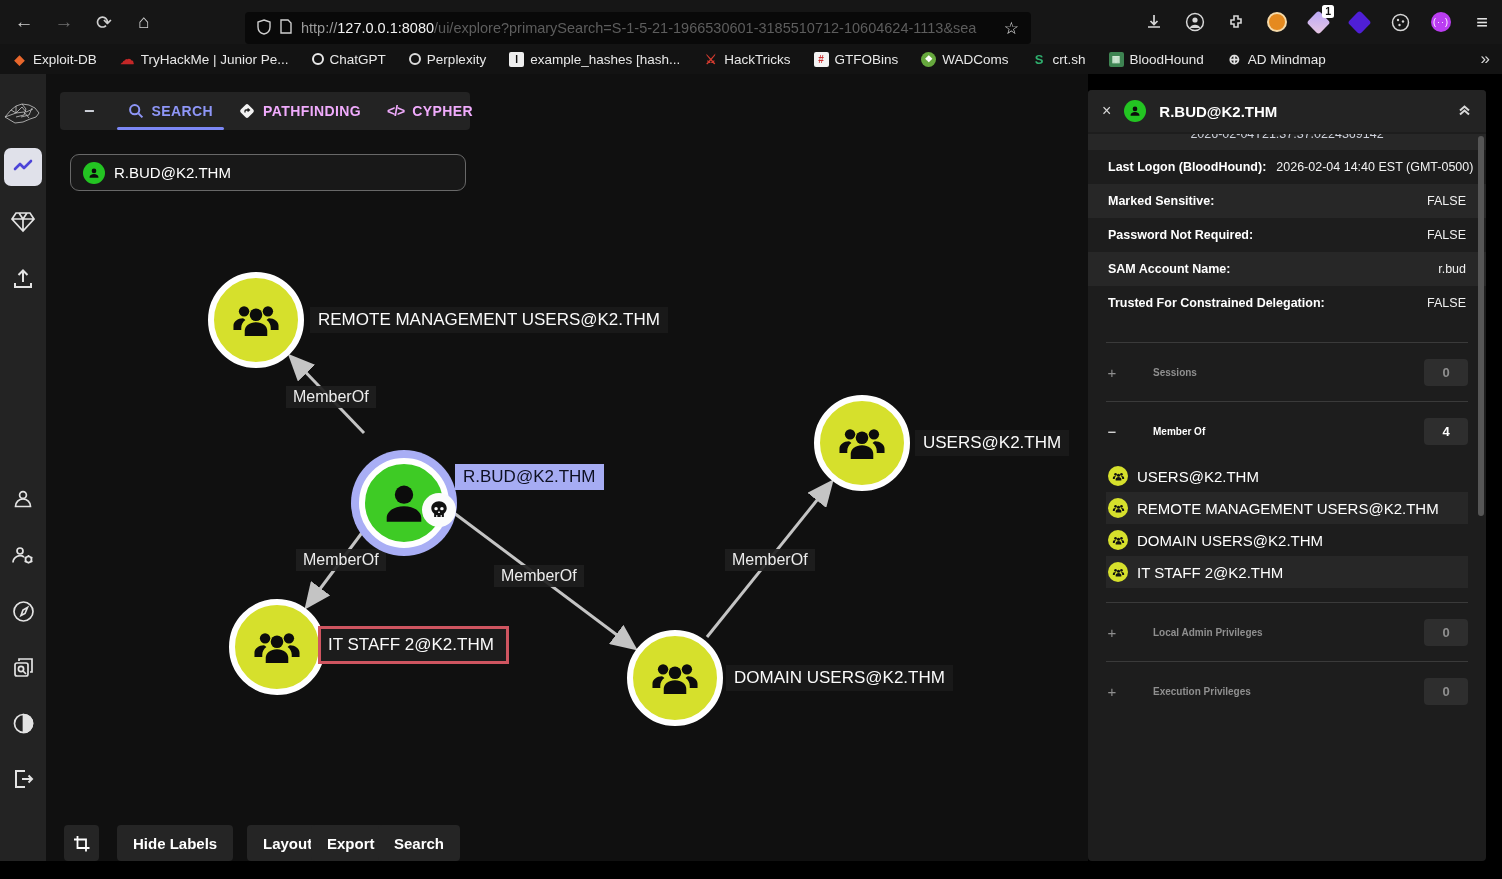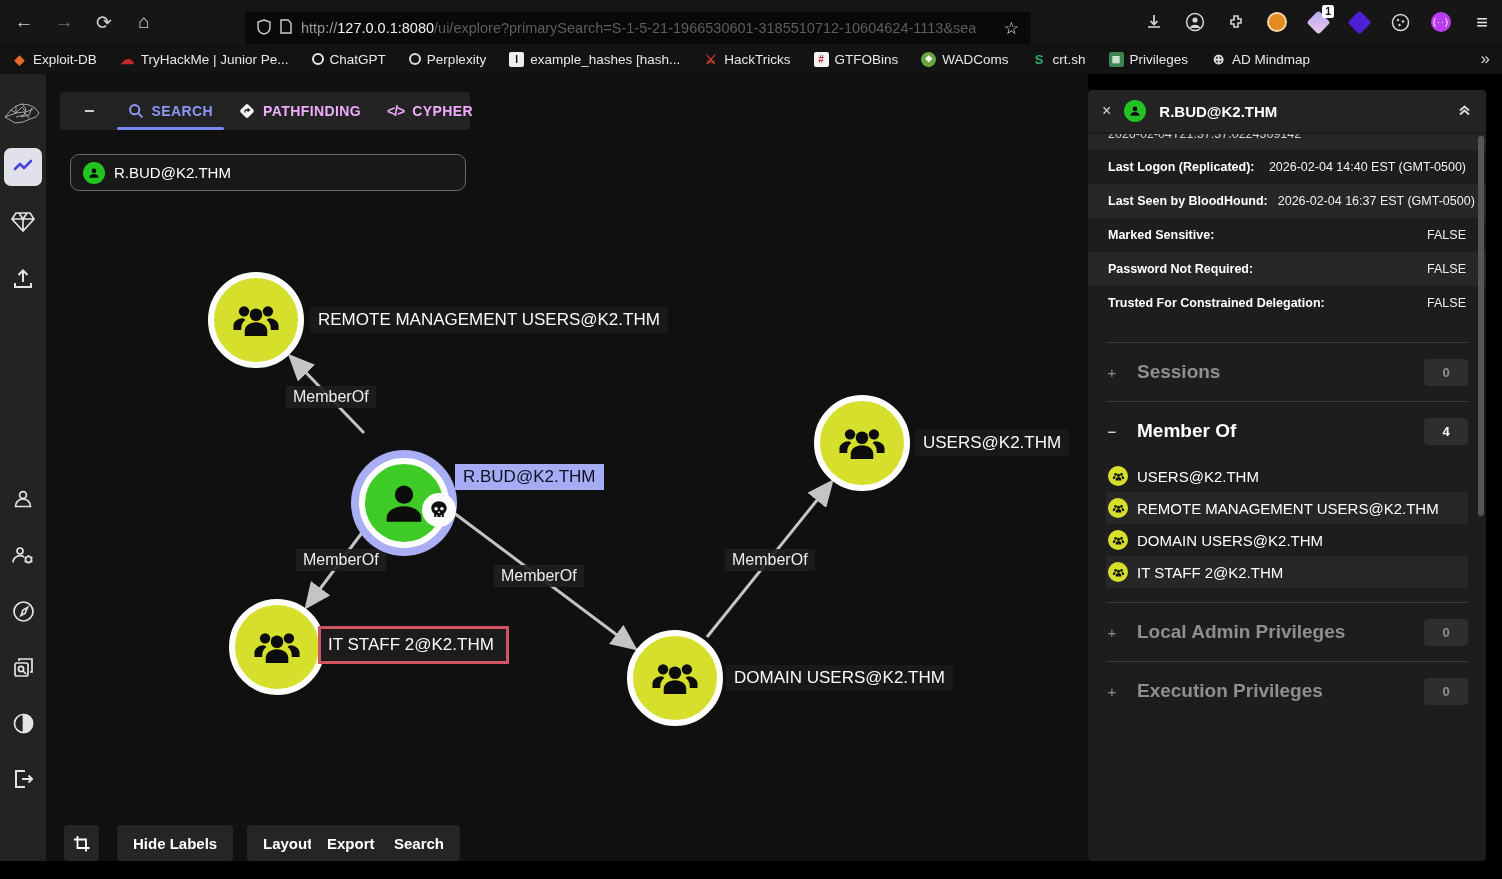--- a/index.html
+++ b/index.html
@@ -97,31 +97,31 @@
     font-size:15px; font-weight:bold; display:flex; align-items:center; justify-content:center; z-index:6; padding:0 16px; }
   #btn-crop { width:35px; padding:0; }
 
   
   #panel { position:absolute; left:1088px; top:90px; width:398px; height:771px; background:#1d1d1d;
     border-radius:4px; overflow:hidden; color:#eee; }
   #panel-header { height:42px; background:#232323; display:flex; align-items:center; padding:0 14px; gap:13px; }
   #panel-header .title { font-size:15px; font-weight:bold; color:#fff; flex:1; }
   #panel-close { color:#d8d8d8; font-size:16px; }
   #panel-collapse svg { stroke:#d8d8d8; fill:none; stroke-width:2; }
-  .clipped-row { height:16px; overflow:hidden; background:#272727; margin-top:2px; }
+  .clipped-row { height:16px; overflow:hidden; background:#272727; margin-top:2px;text-align:center; }
   .clipped-row div { font-size:12.5px; color:#cdd0da; padding:0 20px; transform:translateY(-7px); }
   .prow { height:34px; display:flex; align-items:center; justify-content:space-between; padding:0 20px; gap:10px; }
   .prow:nth-child(even) { background:#272727; }
   .prow .pl { font-size:12.5px; font-weight:bold; color:#fff; white-space:nowrap; }
   .prow .pv { font-size:12.5px; color:#f1f1f1; white-space:nowrap; }
   #sections { margin-top:22px; }
   .sec { border-top:1px solid #3a3a3a; margin:0 18px; }
   .sechead { height:58px; display:flex; align-items:center; gap:19px; }
   .sechead .pm { font-size:15px; width:12px; text-align:center; }
-  .sechead .sname { font-size:19px; font-weight:bold; flex:1; }
+  .sechead .sname { font-size:10px; font-weight:bold; flex:1;margin-left:16px; }
   .collapsed-sec .pm, .collapsed-sec .sname { color:#8f8f8f; }
   .open-sec .pm, .open-sec .sname { color:#fff; }
   .cnt { width:44px; height:27px; background:#2e2e2e; border-radius:4px; display:flex; align-items:center;
     justify-content:center; font-size:13px; font-weight:bold; }
   .cnt-dim { color:#8f8f8f; }
   .cnt-lit { color:#fff; }
   .memlist { padding-bottom:14px; }
   .memitem { height:32px; display:flex; align-items:center; gap:9px; padding:0 2px; font-size:15px; color:#fff; }
   .memitem:nth-child(even) { background:#272727; }
   .gicon { width:20px; height:20px; border-radius:50%; background:#d6e02c; display:flex; align-items:center;
@@ -226,21 +226,21 @@
   <span class="bm">
       <span class="fav f-wad">❖</span>
       <span>WADComs</span>
     </span>
   <span class="bm">
       <span class="fav f-crt">S</span>
       <span>crt.sh</span>
     </span>
   <span class="bm">
       <span class="fav f-dns">▦</span>
-      <span>Privileges</span>
+      <span>BloodHound</span>
     </span>
   <span class="bm">
       <span class="fav f-adm">⊕</span>
       <span>AD Mindmap</span>
     </span>
   <span id="bm-more">»</span>
 </div>
 
 <div id="sidebar">
   <div class="sbitem" style="top:18px;height:46px;">
@@ -447,34 +447,34 @@
         </svg>
     </span>
   </div>
 
   <div class="clipped-row">
       <div>2026-02-04T21:37:37.0224369142</div>
     </div>
 
   <div>
     <div class="prow">
-        <span class="pl">Last Logon (Replicated):</span>
+        <span class="pl">Last Logon (BloodHound):</span>
         <span class="pv">2026-02-04 14:40 EST (GMT-0500)</span>
-      </div>
-    <div class="prow">
-        <span class="pl">Last Seen by BloodHound:</span>
-        <span class="pv">2026-02-04 16:37 EST (GMT-0500)</span>
       </div>
     <div class="prow">
         <span class="pl">Marked Sensitive:</span>
         <span class="pv">FALSE</span>
       </div>
     <div class="prow">
         <span class="pl">Password Not Required:</span>
         <span class="pv">FALSE</span>
+      </div>
+    <div class="prow">
+        <span class="pl">SAM Account Name:</span>
+        <span class="pv">r.bud</span>
       </div>
     <div class="prow">
         <span class="pl">Trusted For Constrained Delegation:</span>
         <span class="pv">FALSE</span>
       </div>
   </div>
 
   <div id="sections">
     <div class="sec">
       <div class="sechead collapsed-sec">

